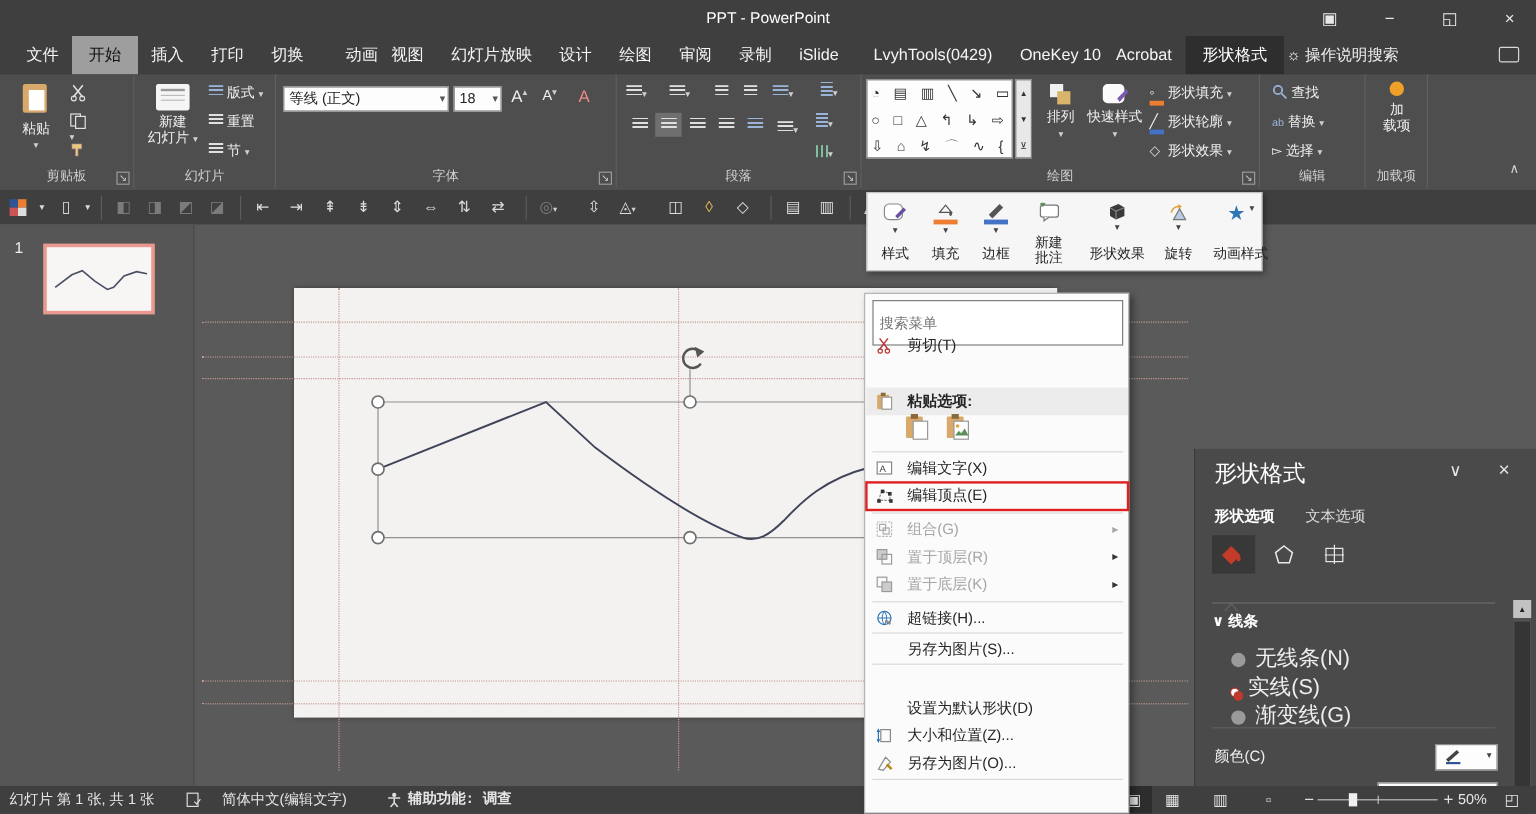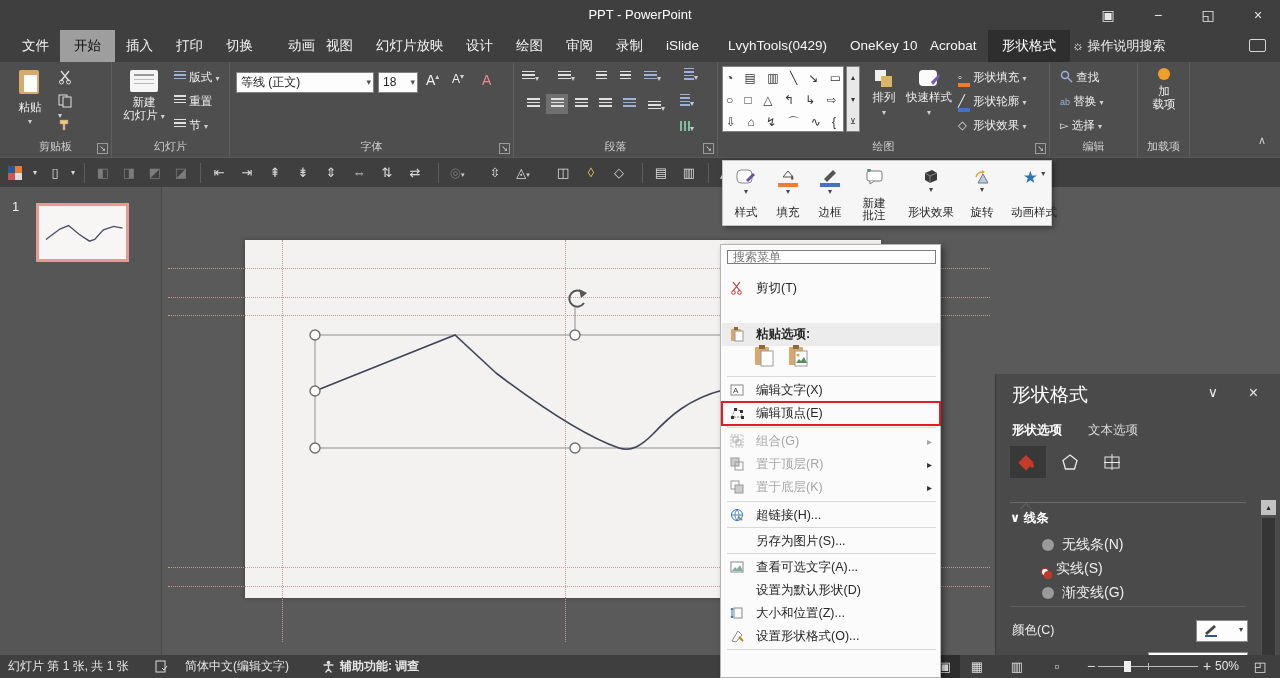--- a/index.html
+++ b/index.html
@@ -61,21 +61,21 @@
   
   .minibar { position:absolute; left:722px; top:160px; width:330px; height:66px; background:#f6f6f6; border:1px solid #c3c3c3; box-shadow:2px 2px 5px rgba(0,0,0,.35); z-index:30; display:flex; align-items:stretch; padding:2px; }
   .mbi { position:relative; flex:0 0 auto; text-align:center; color:#262626; font-size:11.5px; padding-top:6px; }
   .mbi .lbl { position:absolute; left:0; right:0; bottom:5px; line-height:12px; }
   .mbi .cdn2 { color:#444; font-size:8px; vertical-align:top; }
   .mbsep { width:1px; background:#d4d4d4; margin:4px 2px; }
   .cbar { display:block; height:4px; width:20px; margin:1px auto 0; }
 
   
   .ctxmenu { position:absolute; left:720px; top:244px; width:221px; height:434px; background:#fbfbfb; border:1px solid #b5b5b5; box-shadow:3px 3px 6px rgba(0,0,0,.4); z-index:40; color:#262626; }
-  .msearch { position:absolute; left:6px; top:5px; width:209px; height:14px; border:1px solid #7e7e7e; background:#fff; font-size:12px; color:#333; padding:0 5px; font-family:inherit; }
+  .msearch { position:absolute; left:6px; top:5px; width:209px; height:38px; border:1px solid #7e7e7e; background:#fff; font-size:12px; color:#333; padding:0 5px; font-family:inherit; }
   .mi { position:absolute; left:1px; width:218px; height:23px; line-height:23px; font-size:12.5px; }
   .mi .mic { position:absolute; left:8px; top:4px; width:16px; height:16px; }
   .mi .mil { position:absolute; left:34px; }
   .mi .sub { position:absolute; right:8px; color:#333; font-size:10px; }
   .mi.dis { color:#a6a6a6; }
   .mi.shade { background:#ececec;font-weight:bold; }
   .mi.hl { outline:2px solid #e02020; outline-offset:-1px; z-index:5; }
   .msep { position:absolute; left:6px; width:209px; border-top:1px solid #d9d9d9; }
   .pasteopts { position:absolute; left:30px; top:97px; display:flex; gap:8px; }
   .pobtn { width:26px; height:26px; border:1px solid transparent; position:relative; }
@@ -85,21 +85,21 @@
   .ptitle { position:absolute; left:16px; top:8px; font-size:19px; color:#fff; }
   .picon { position:absolute; top:10px; color:#e8e8e8; font-size:14px; }
   .ptab { position:absolute; top:48px; font-size:12.5px; color:#dcdcdc; }
   .ptab.sel { color:#fff; font-weight:bold; }
   .fmticon { position:absolute; top:72px; width:36px; height:32px; text-align:center; line-height:32px; font-size:16px; color:#e8e8e8; }
   .fmticon.sel { background:#383838; }
   .notch { position:absolute; left:14px; top:128px; width:236px; border-top:1px solid #6a6a6a; }
   .notch i { position:absolute; left:10px; top:-6px; width:0; height:0; border:6px solid transparent; border-bottom-color:#6a6a6a; }
   .notch i em { position:absolute; left:-5px; top:-4px; width:0; height:0; border:5px solid transparent; border-bottom-color:#4a4a4a; }
   .psec { position:absolute; left:14px; top:136px; font-weight:bold; color:#fff; font-size:12.5px; }
-  .pradio { position:absolute; left:46px; font-size:14px; color:#eee; }
+  .pradio { position:absolute; left:30px; font-size:18px; color:#eee; }
   .rdot { display:inline-block; width:12px; height:12px; border-radius:50%; background:#9a9a9a; vertical-align:-2px; margin-right:8px; }
   .rdot.on { background:#fff; border:3px solid #fff; box-shadow:0 0 0 1px #b3392c; position:relative; width:6px; height:6px; }
   .rdot.on::after { content:""; position:absolute; left:-1px; top:-1px; width:8px; height:8px; border-radius:50%; background:#c0392b; }
   .pdiv { position:absolute; left:14px; top:232px; width:236px; border-top:1px solid #5f5f5f; }
   .prow-label { position:absolute; left:16px; font-size:12.5px; color:#eee; }
   .pctl { position:absolute; background:#fdfdfd; border:1px solid #8a8a8a; color:#222; height:22px; }
   .spin { position:absolute; right:2px; top:1px; width:12px; color:#555; font-size:7px; line-height:9px; text-align:center; }
   .pscroll { position:absolute; right:4px; top:126px; width:15px; height:338px; background:#515151; }
   .pscroll .arr { position:absolute; left:0; width:15px; height:15px; background:#c2c2c2; color:#222; font-size:8px; text-align:center; line-height:15px; }
   .pscroll .thumb { position:absolute; left:1px; width:13px; background:#353535; }
@@ -658,69 +658,60 @@
             <path d="M8 9 l4 3" stroke="#888" stroke-width="2"></path>
           </svg>
         </span>
       <span class="mil">超链接(H)...</span>
     </div>
     <div class="msep" style="top:282px;"></div>
     <div class="mi" style="top:285px;">
       <span class="mil">另存为图片(S)...</span>
     </div>
     <div class="msep" style="top:308px;"></div>
-    <div class="mi" style="top:311px;">
-      <span class="mic">
-          <svg width="14" height="14" viewBox="0 0 14 14">
-            <rect x="1" y="2" width="12" height="10" fill="#fff" stroke="#888"></rect>
-            <path d="M2 11 l3-4 2 2 3-4 3 6 z" fill="#8aa"></path>
-          </svg>
-        </span>
-      <span class="mil">查看可选文字(A)...</span>
-    </div>
     <div class="mi" style="top:334px;">
       <span class="mil">设置为默认形状(D)</span>
     </div>
     <div class="mi" style="top:357px;">
       <span class="mic">
           <svg width="14" height="14" viewBox="0 0 14 14">
             <rect x="4" y="2" width="8" height="10" fill="none" stroke="#888"></rect>
             <path d="M2 2 v10 M1 4 l1-2 1 2 M1 10 l1 2 1-2" stroke="#2e75b6" fill="none"></path>
           </svg>
         </span>
       <span class="mil">大小和位置(Z)...</span>
     </div>
     <div class="mi" style="top:380px;">
       <span class="mic">
           <svg width="14" height="14" viewBox="0 0 14 14">
             <path d="M2 12 L8 2 L12 6 L6 13 Z" fill="none" stroke="#888"></path>
             <path d="M9 8 L13 12" stroke="#b8860b" stroke-width="2"></path>
           </svg>
         </span>
-      <span class="mil">设置形状格式(O)...</span>
+      <span class="mil">另存为图片(O)...</span>
     </div>
     <div class="msep" style="top:404px;"></div>
   </div>
 
   <div class="statusbar">
     <div class="sitem" style="left:8px;">幻灯片 第 1 张, 共 1 张</div>
     <div class="sitem" style="left:155px;">
       <svg width="13" height="13" viewBox="0 0 13 13" style="margin-top:5px;">
           <rect x="1" y="1" width="9" height="11" fill="none" stroke="#ddd"></rect>
           <path d="M7 8 l2 2 3-4" stroke="#ddd" fill="none"></path>
         </svg>
     </div>
     <div class="sitem" style="left:185px;">简体中文(编辑文字)</div>
     <div class="sitem" style="left:322px;">
       <svg width="13" height="13" viewBox="0 0 13 13" style="margin-top:5px;">
           <circle cx="6.5" cy="2.5" r="1.8" fill="#ddd"></circle>
           <path d="M1.5 5 h10 M6.5 5 v4 M6.5 9 l-3 3.5 M6.5 9 l3 3.5" stroke="#ddd" stroke-width="1.3" fill="none"></path>
         </svg>
     </div>
-    <div class="sitem" style="left:340px; font-weight:bold;">辅助功能: 调查</div>
+    <div class="sitem" style="left:340px; font-weight:bold;font-family:Liberation Mono, monospace;">辅助功能: 调查</div>
 
     <div class="vbtn pressed" style="left:930px;"><span>▣</span></div>
     <div class="vbtn" style="left:962px;"><span>▦</span></div>
     <div class="vbtn" style="left:1002px;"><span>▥</span></div>
     <div class="vbtn" style="left:1042px;"><span>▫</span></div>
     <div class="vbtn" style="left:1076px; font-size:14px;"><span>−</span></div>
     <div class="ztrack" style="left:1098px;">
       <span class="ztick"></span>
       <span class="zthumb"></span>
     </div>

